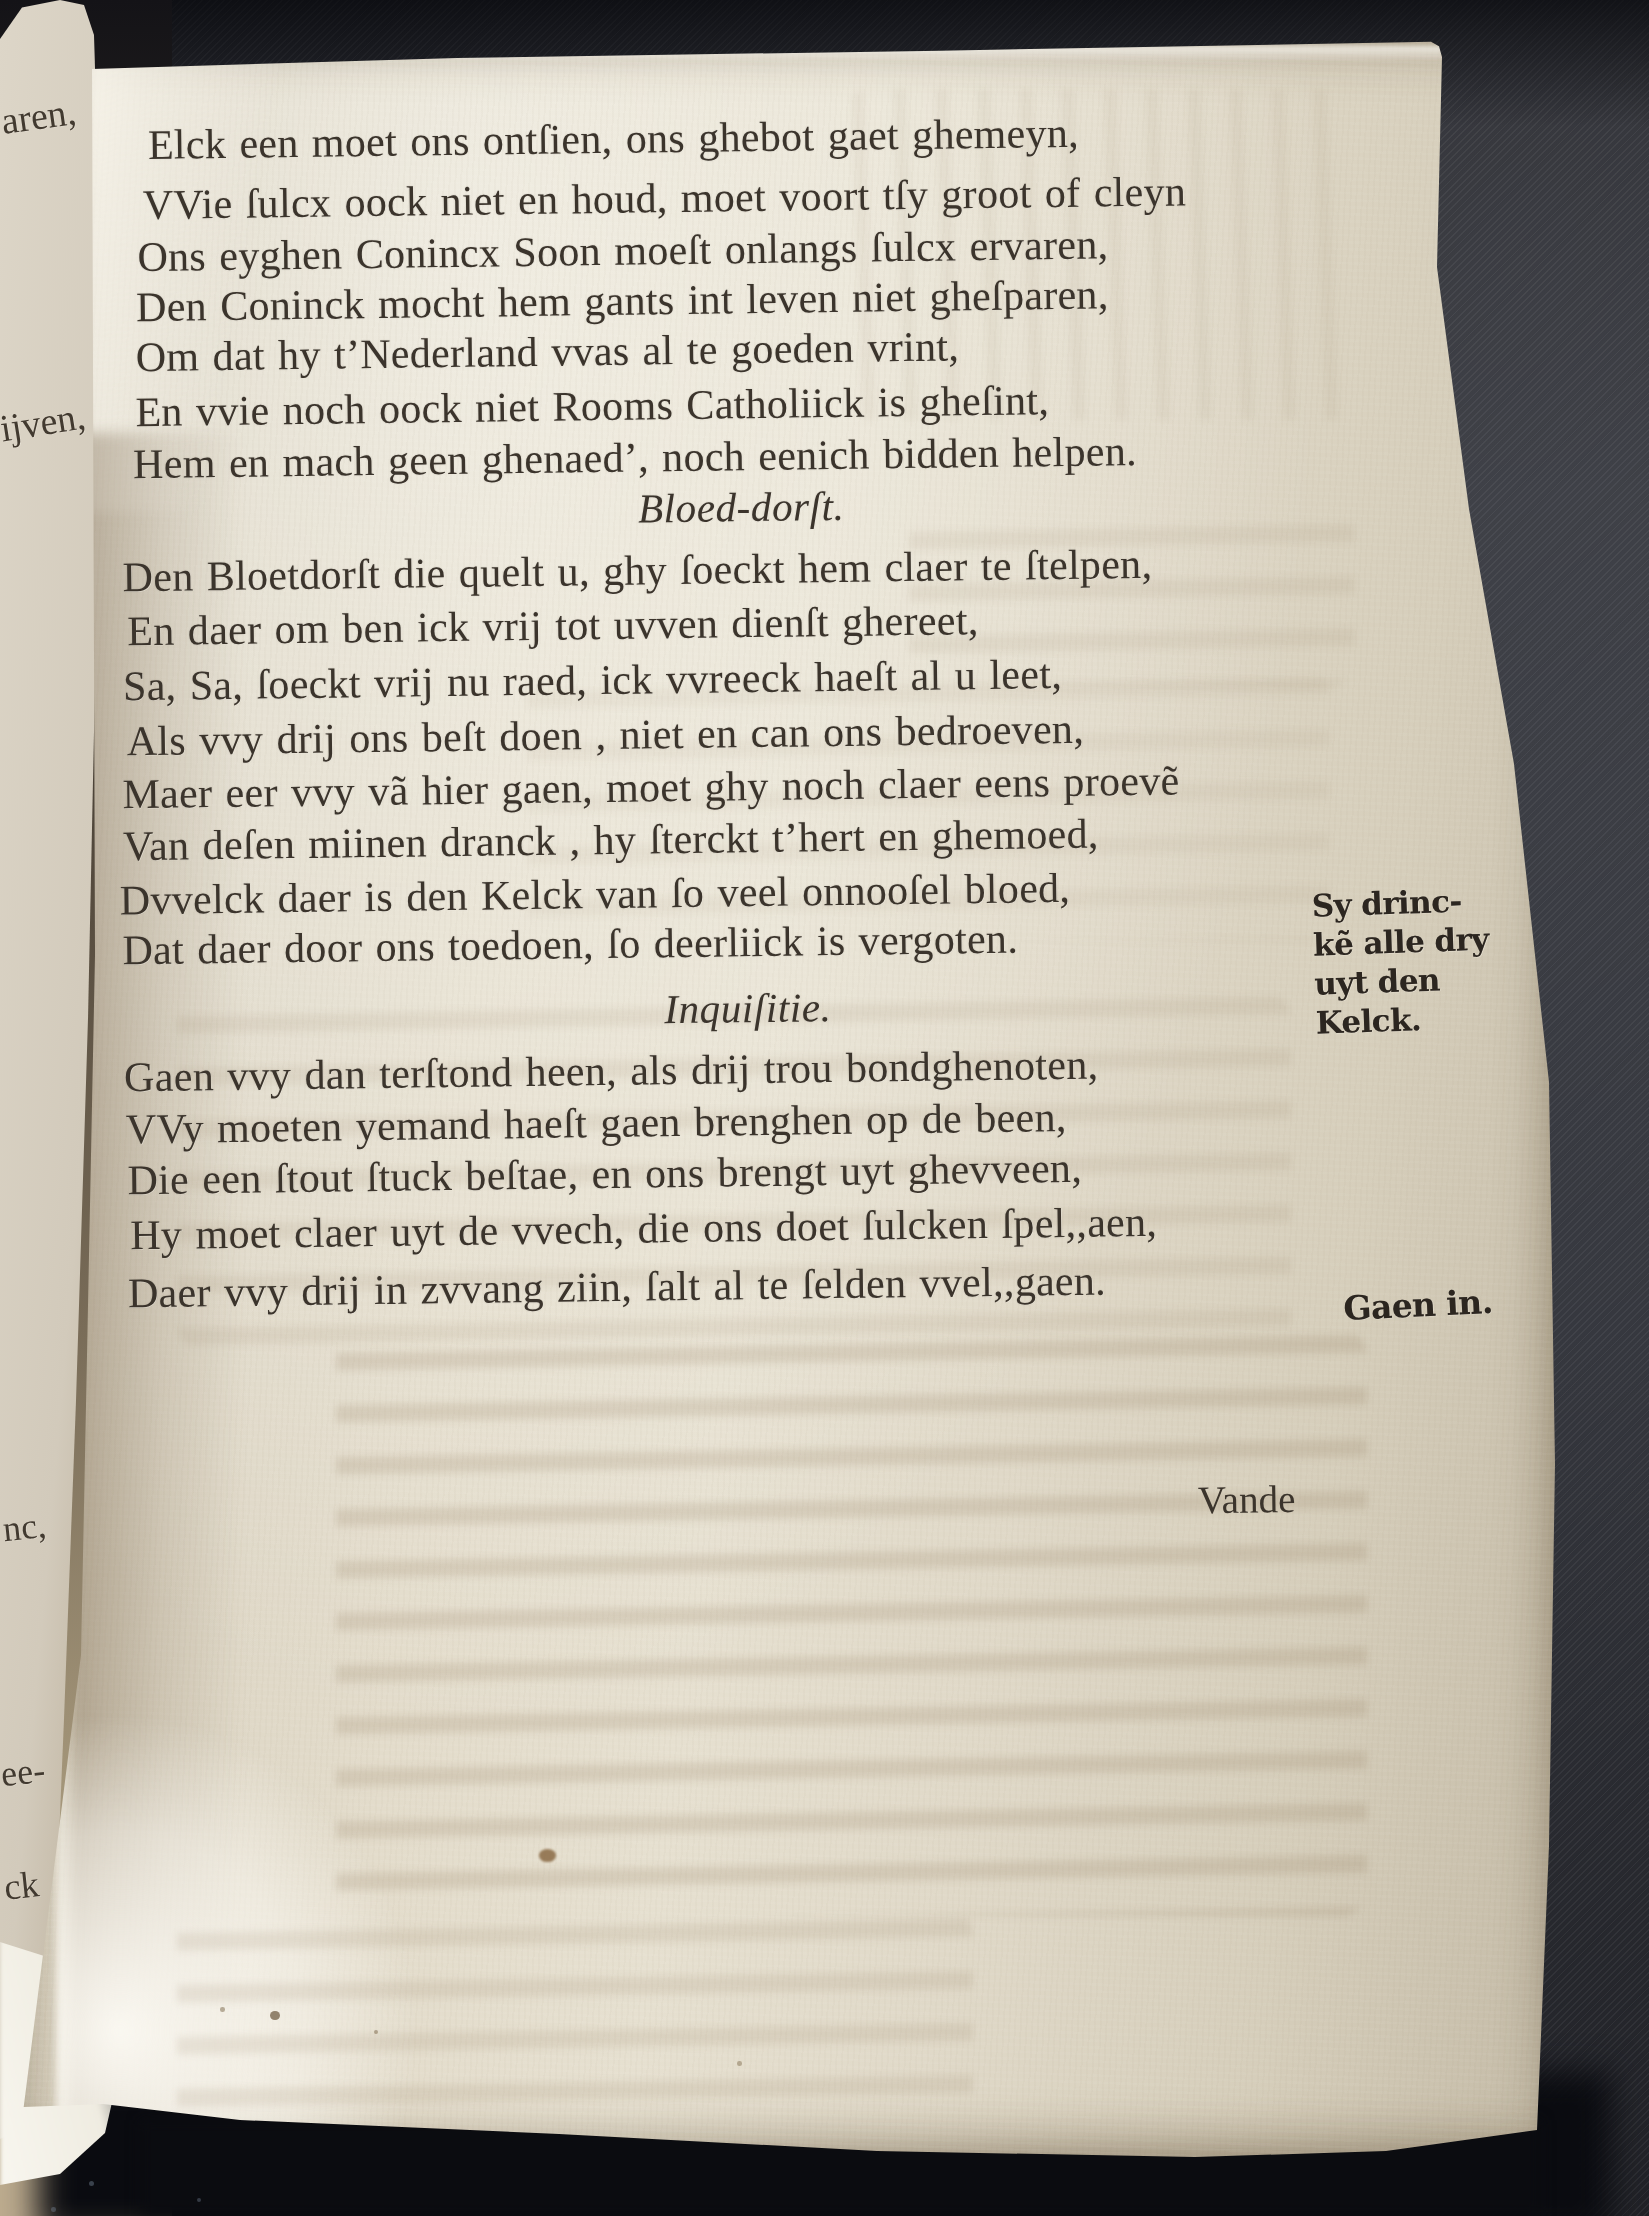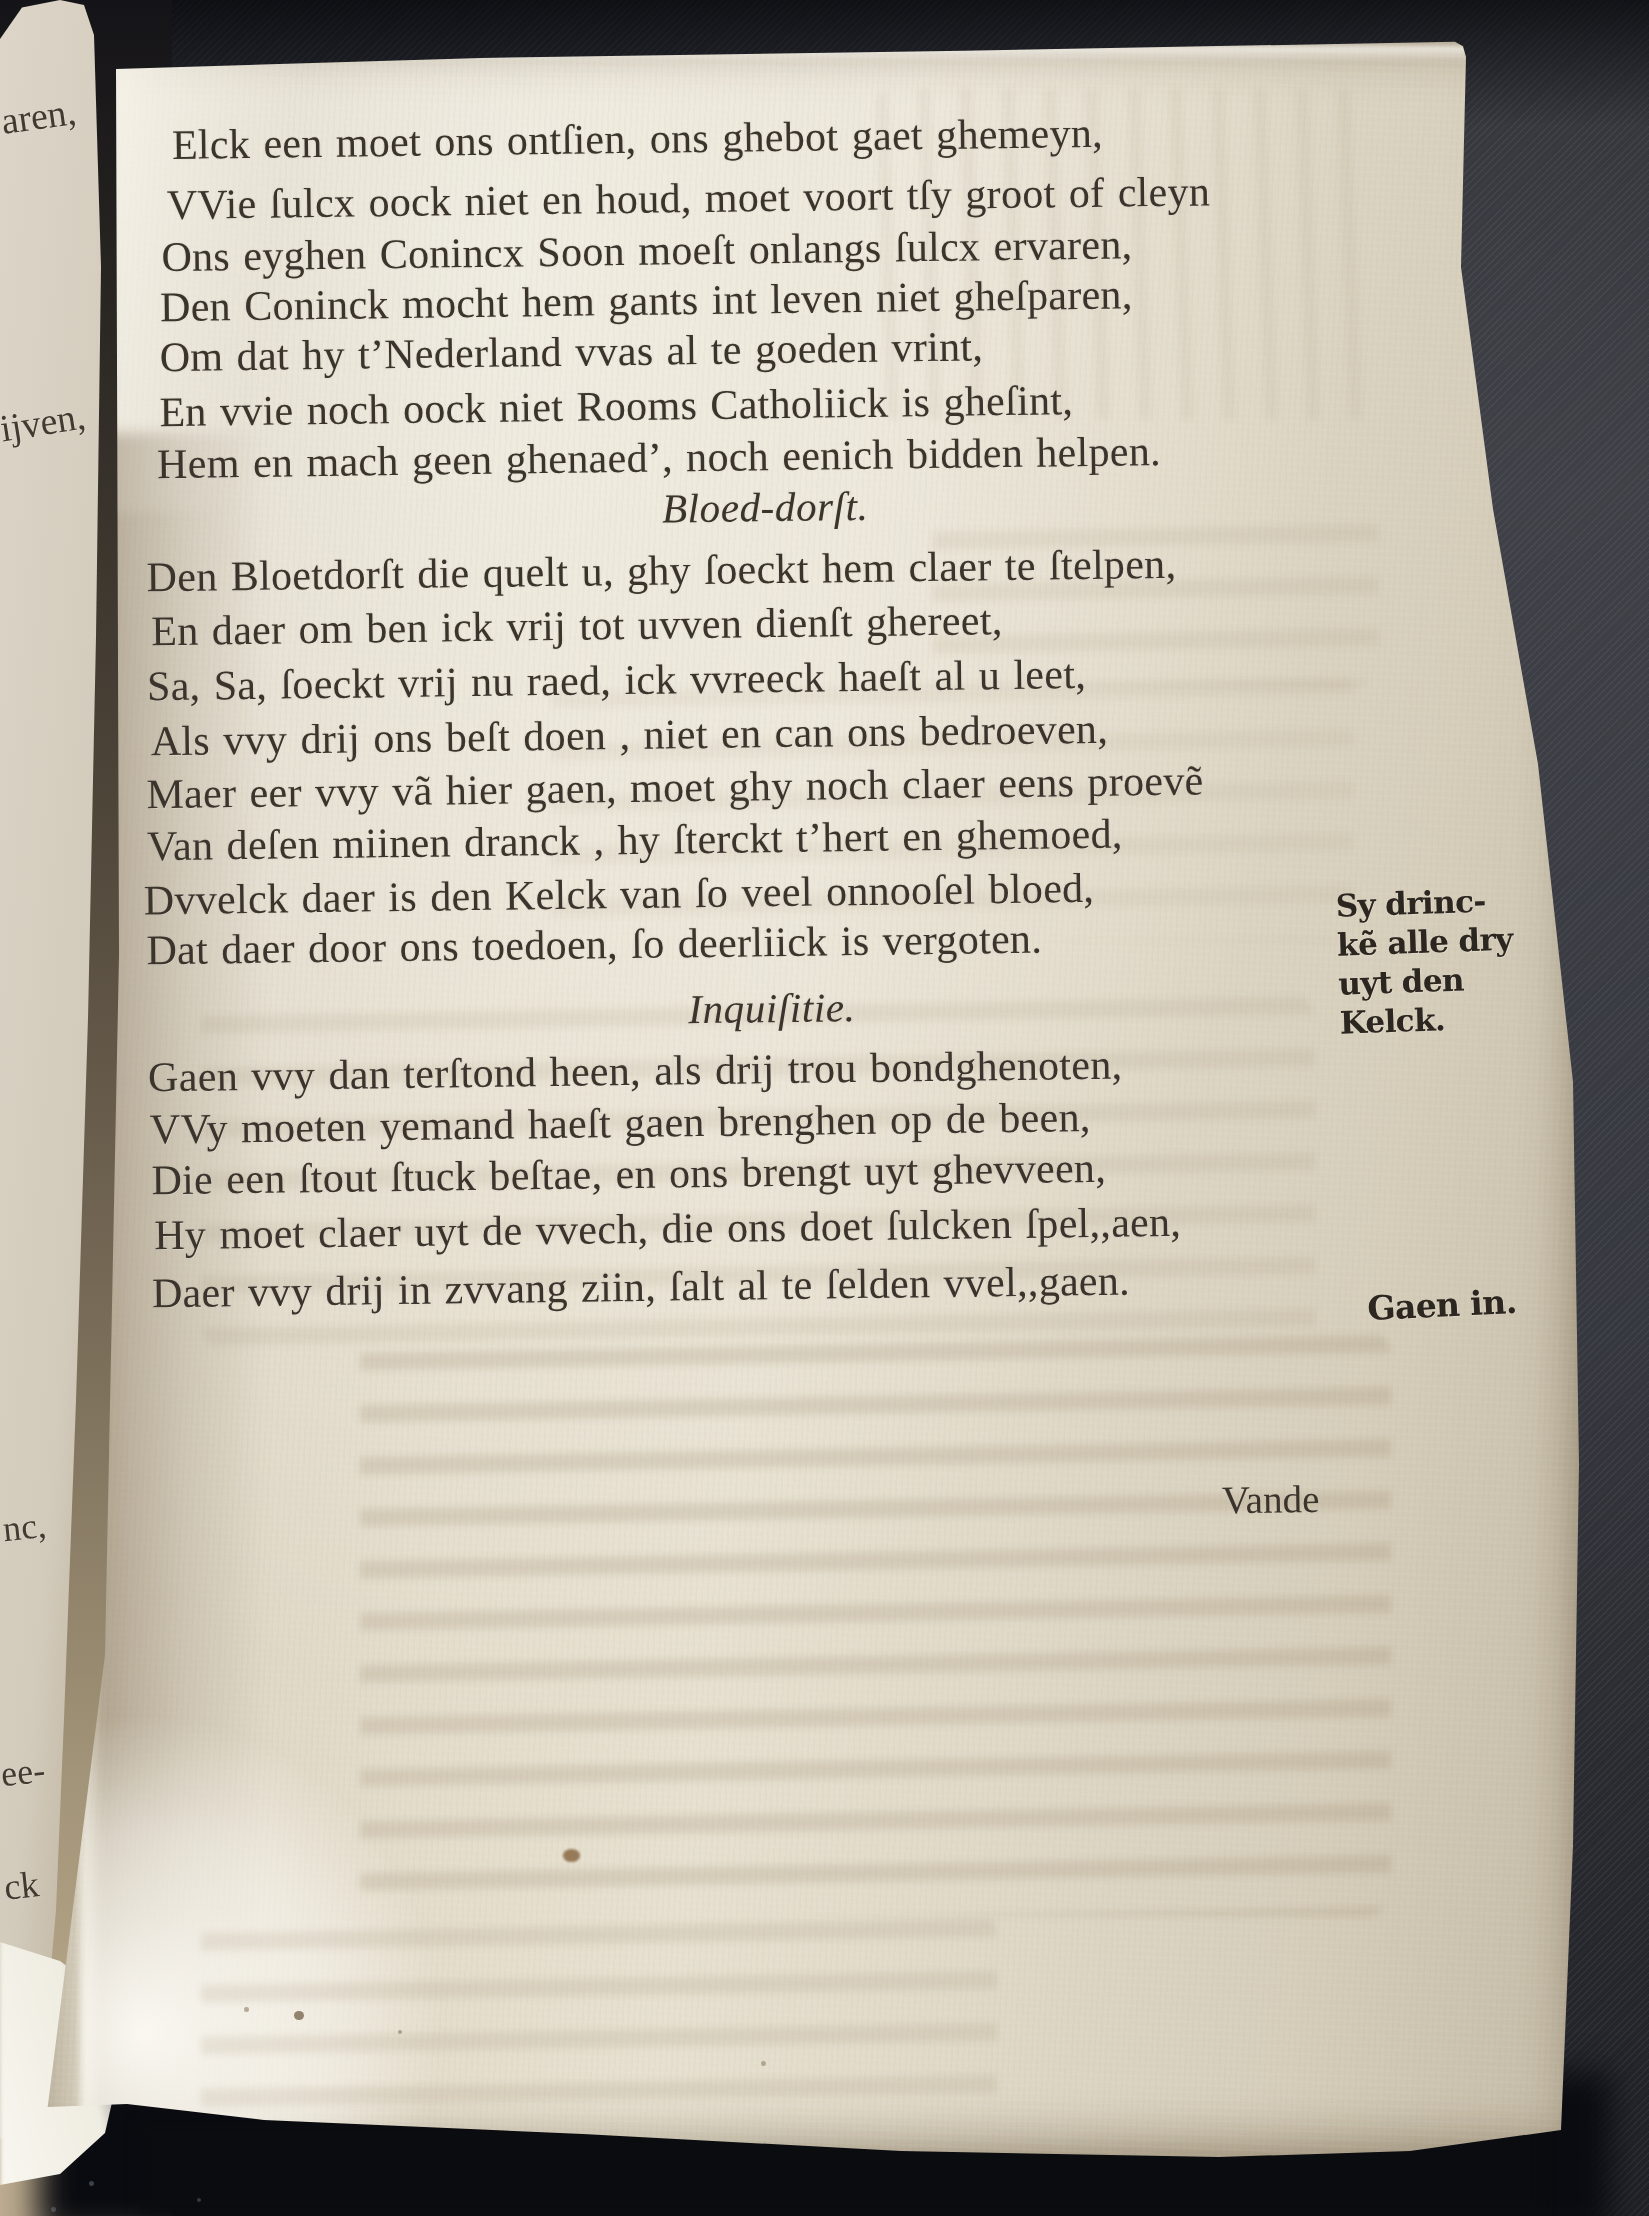--- a/index.html
+++ b/index.html
@@ -34,21 +34,21 @@
   .frag{position:absolute;color:#423a30;font-size:38px;white-space:nowrap;
     text-shadow:0.6px 0.6px 0.6px rgba(250,246,236,0.4);}
 
   
   .foreedge{position:absolute;left:0;top:1923px;width:146px;height:267px;
     background:linear-gradient(75deg,#f8f6ef 0%,#efece1 55%,rgba(239,236,225,0) 90%);
     clip-path:polygon(0 19px,60px 38px,111px 76px,121px 140px,105px 210px,60px 251px,0 262px);
     filter:blur(1.9px);}
 
   
-  .page{position:absolute;left:35px;top:38px;width:1560px;height:2127px;
+  .page{position:absolute;left:11px;top:38px;width:1560px;height:2127px;
     background:
       radial-gradient(ellipse at 30% 10%, rgba(255,255,250,0.5), transparent 55%),
       linear-gradient(97deg,#cfc7b5 0%,#dbd4c3 14%,#e3dccb 32%,#e6e0d0 48%,#e0d9c8 64%,#d6cebb 82%,#c6bda9 97%);
     clip-path:polygon(81px 31px,446px 20px,930px 12.7px,1420px 3.8px,1428px 8.3px,1431px 19px,
       1426px 229px,1458px 471px,1503px 726px,1538px 1044px,1544px 1426px,1538px 1808px,
       1526px 2092px,1375px 2113px,1184px 2119px,866px 2113px,548px 2096px,229px 2082px,
       92px 2066px,12.7px 2069px,70px 1617px,84px 917px);
     box-shadow:inset -21.6px 0 51px rgba(95,78,55,0.38),
                inset 0 -21.6px 51px rgba(105,88,62,0.35),
                inset 28px 0 64px rgba(120,100,72,0.22);

